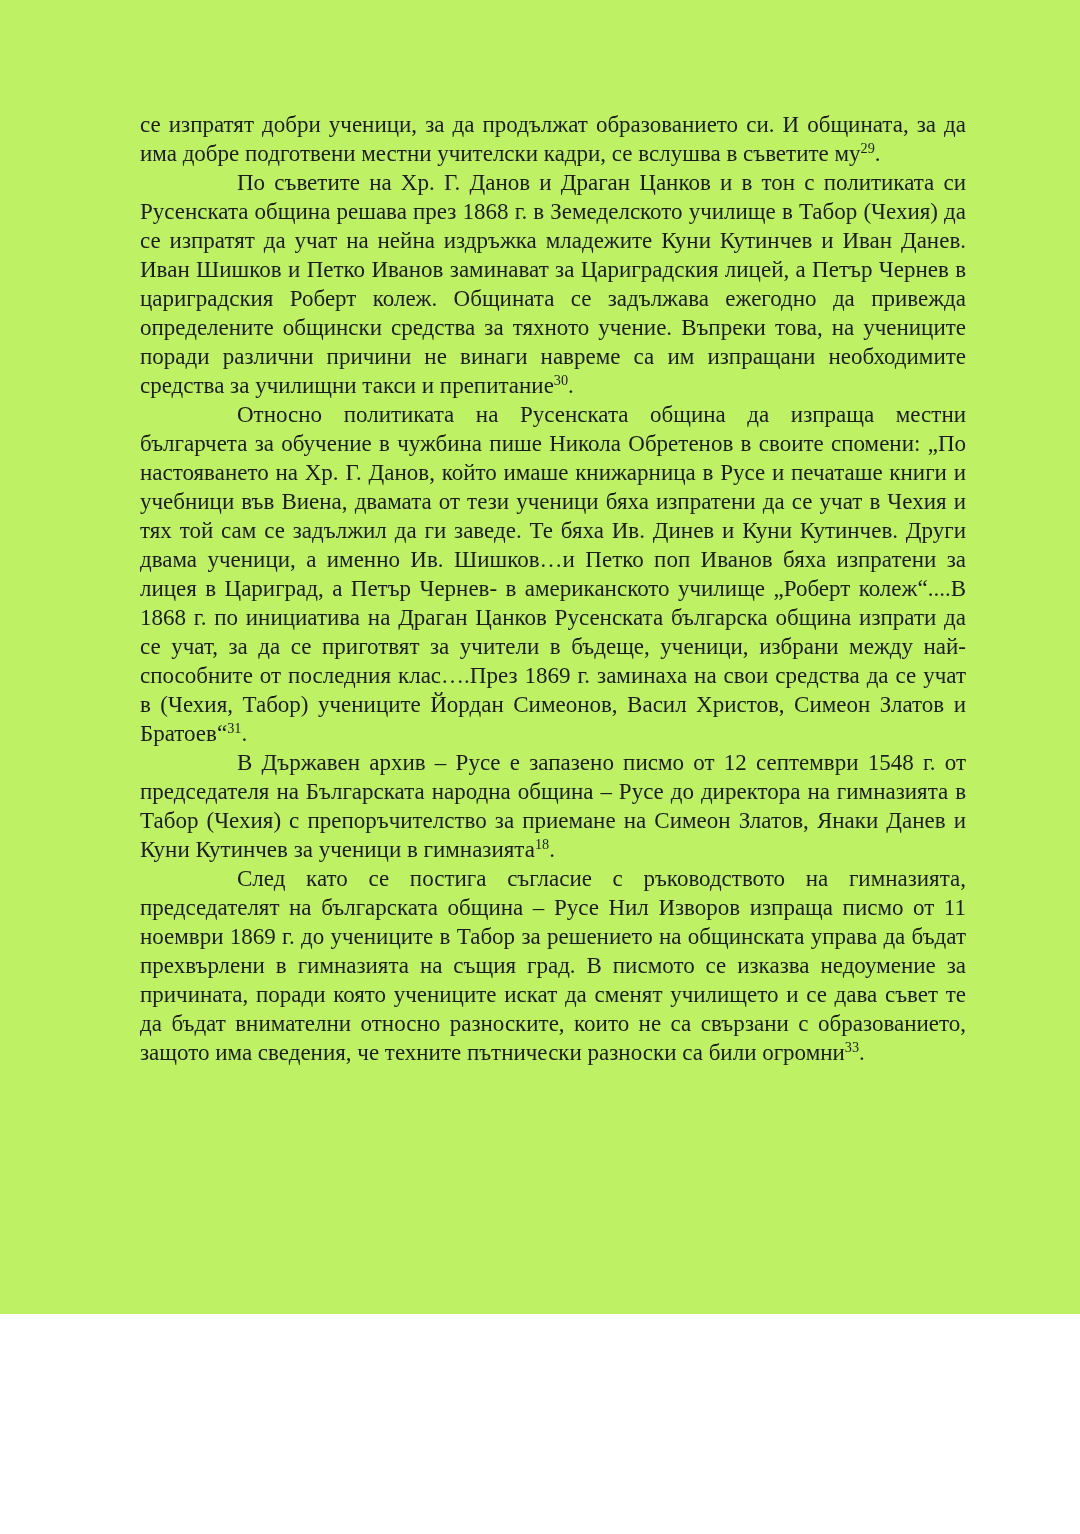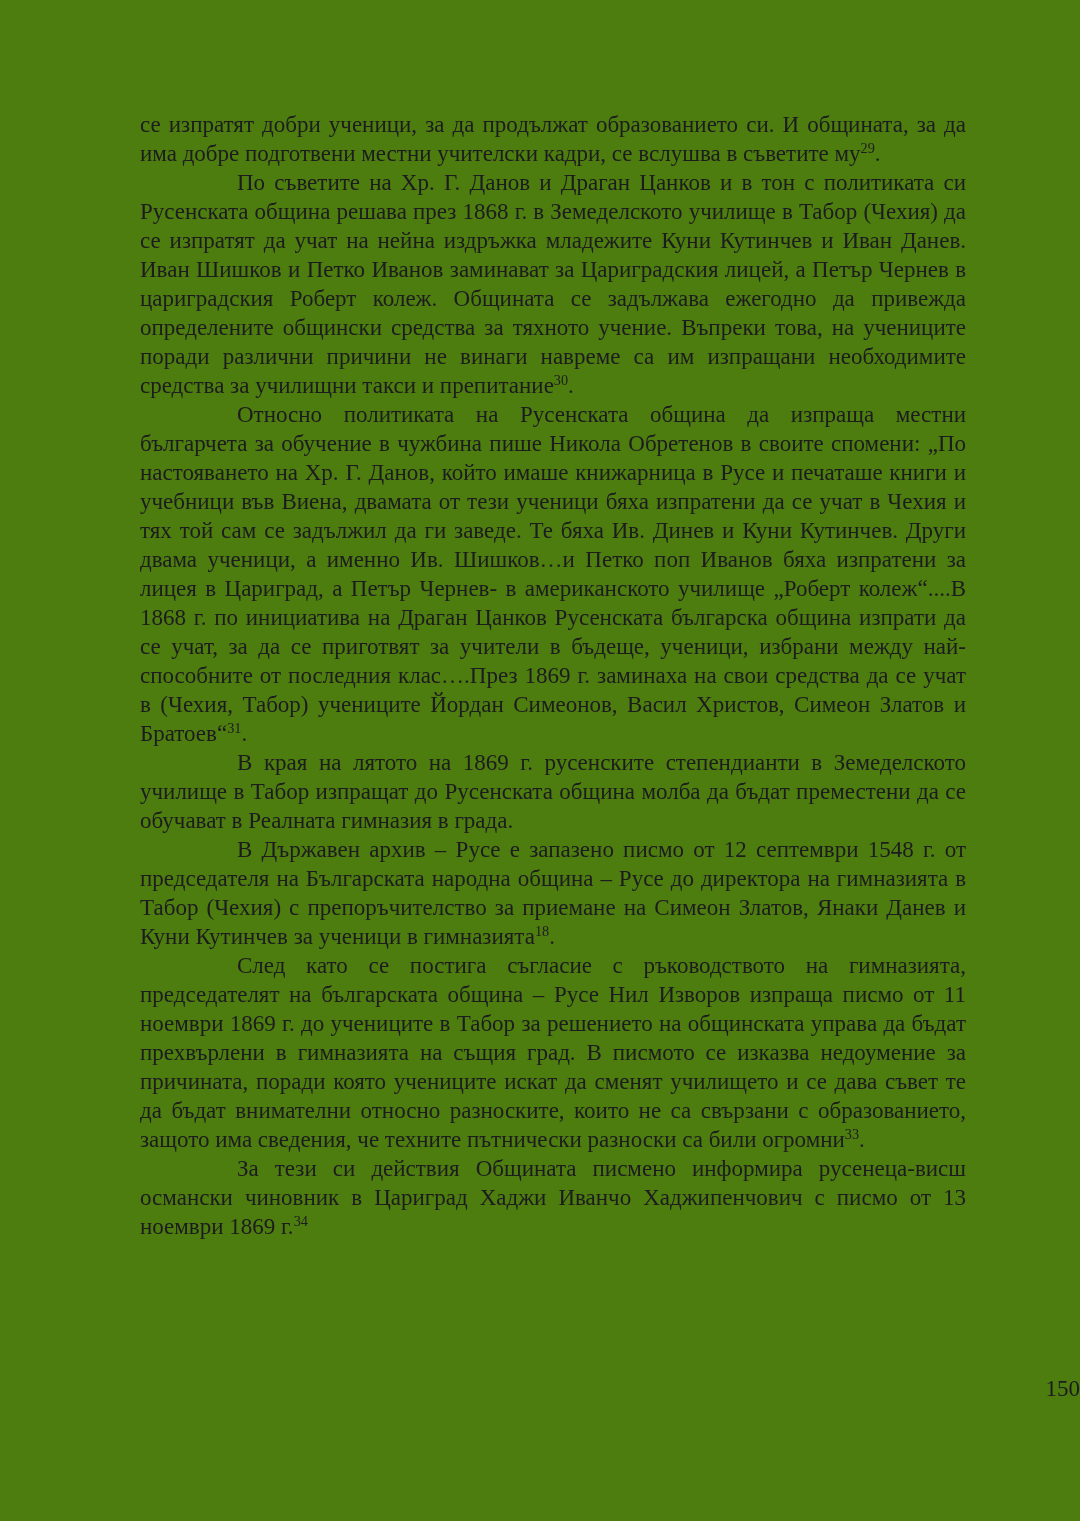--- a/index.html
+++ b/index.html
@@ -3,22 +3,22 @@
 <meta charset="utf-8">
 <style>
   html, body {
     margin: 0;
     padding: 0;
     background: #ffffff;
   }
   .page {
     position: relative;
     width: 1080px;
-    height: 1521px;
-    background: #4d7c0f;
+    height: 1314px;
+    background: #bef264;
     font-family: "Liberation Serif", "DejaVu Serif", serif;
     color: #1c1c1e;
     overflow: hidden;
   }
   .text-block {
     position: absolute;
     left: 140px;
     top: 110px;
     width: 826px;
     font-size: 23px;
@@ -56,26 +56,24 @@
 <div class="page">
 
   <div class="text-block">
 
     <p class="para first"><span>се изпратят добри ученици, за да продължат образованието си. И общината, за да има добре подготвени местни учителски кадри, се вслушва в съветите му</span><sup class="fn">29</sup><span>.</span></p>
 
     <p class="para"><span>По съветите на Хр. Г. Данов и Драган Цанков и в тон с политиката си Русенската община решава през 1868 г. в Земеделското училище в Табор (Чехия) да се изпратят да учат на нейна издръжка младежите Куни Кутинчев и Иван Данев. Иван Шишков и Петко Иванов заминават за Цариградския лицей, а Петър Чернев в цариградския Роберт колеж. Общината се задължава ежегодно да привежда определените общински средства за тяхното учение. Въпреки това, на учениците поради различни причини не винаги навреме са им изпращани необходимите средства за училищни такси и препитание</span><sup class="fn">30</sup><span>.</span></p>
 
     <p class="para"><span>Относно политиката на Русенската община да изпраща местни българчета за обучение в чужбина пише Никола Обретенов в своите спомени: </span><span class="quote-italic">„По настояването на Хр. Г. Данов, който имаше книжарница в Русе и печаташе книги и учебници във Виена, двамата от тези ученици бяха изпратени да се учат в Чехия и тях той сам се задължил да ги заведе. Те бяха Ив. Динев и Куни Кутинчев. Други двама ученици, а именно Ив. Шишков…и Петко поп Иванов бяха изпратени за лицея в Цариград, а Петър Чернев- в американското училище „Роберт колеж“....В 1868 г. по инициатива на Драган Цанков Русенската българска община изпрати да се учат, за да се приготвят за учители в бъдеще, ученици, избрани между най-способните от последния клас….През 1869 г. заминаха на свои средства да се учат в (Чехия, Табор) учениците Йордан Симеонов, Васил Христов, Симеон Златов и Братоев“</span><sup class="fn">31</sup><span>.</span></p>
 
-    <p class="para"><span>В края на лятото на 1869 г. русенските степендианти в Земеделското училище в Табор изпращат до Русенската община молба да бъдат преместени да се обучават в Реалната гимназия в града.</span></p>
 
     <p class="para"><span>В Държавен архив – Русе е запазено писмо от 12 септември 1548 г. от председателя на Българската народна община – Русе до директора на гимназията в Табор (Чехия) с препоръчителство за приемане на Симеон Златов, Янаки Данев и Куни Кутинчев за ученици в гимназията</span><sup class="fn">18</sup><span>.</span></p>
 
     <p class="para"><span>След като се постига съгласие с ръководството на гимназията, председателят на българската община – Русе Нил Изворов изпраща писмо от 11 ноември 1869 г. до учениците в Табор за решението на общинската управа да бъдат прехвърлени в гимназията на същия град. В писмото се изказва недоумение за причината, поради която учениците искат да сменят училището и се дава съвет те да бъдат внимателни относно разноските, които не са свързани с образованието, защото има сведения, че техните пътнически разноски са били огромни</span><sup class="fn">33</sup><span>.</span></p>
 
-    <p class="para"><span>За тези си действия Общината писмено информира русенеца-висш османски чиновник в Цариград Хаджи Иванчо Хаджипенчович с писмо от 13 ноември 1869 г.</span><sup class="fn">34</sup></p>
 
 
   </div>
 
   <div class="page-number">150</div>
 
 </div>
 
 </body></html>

